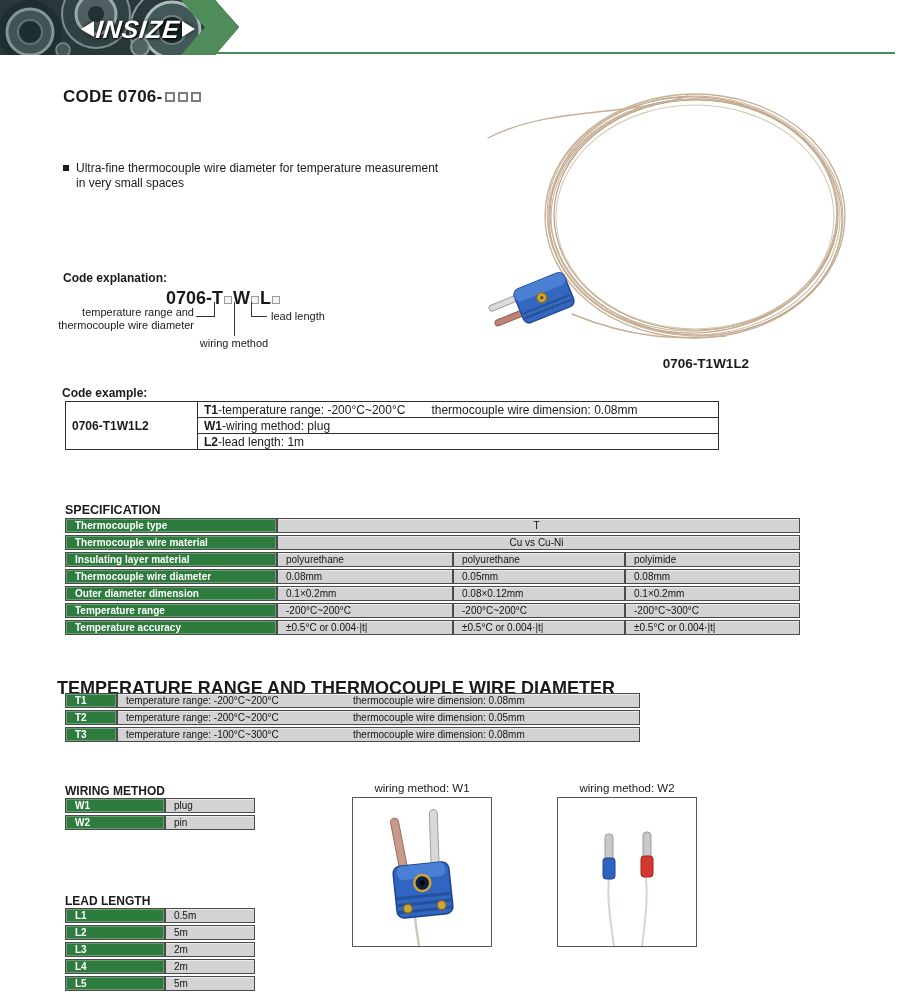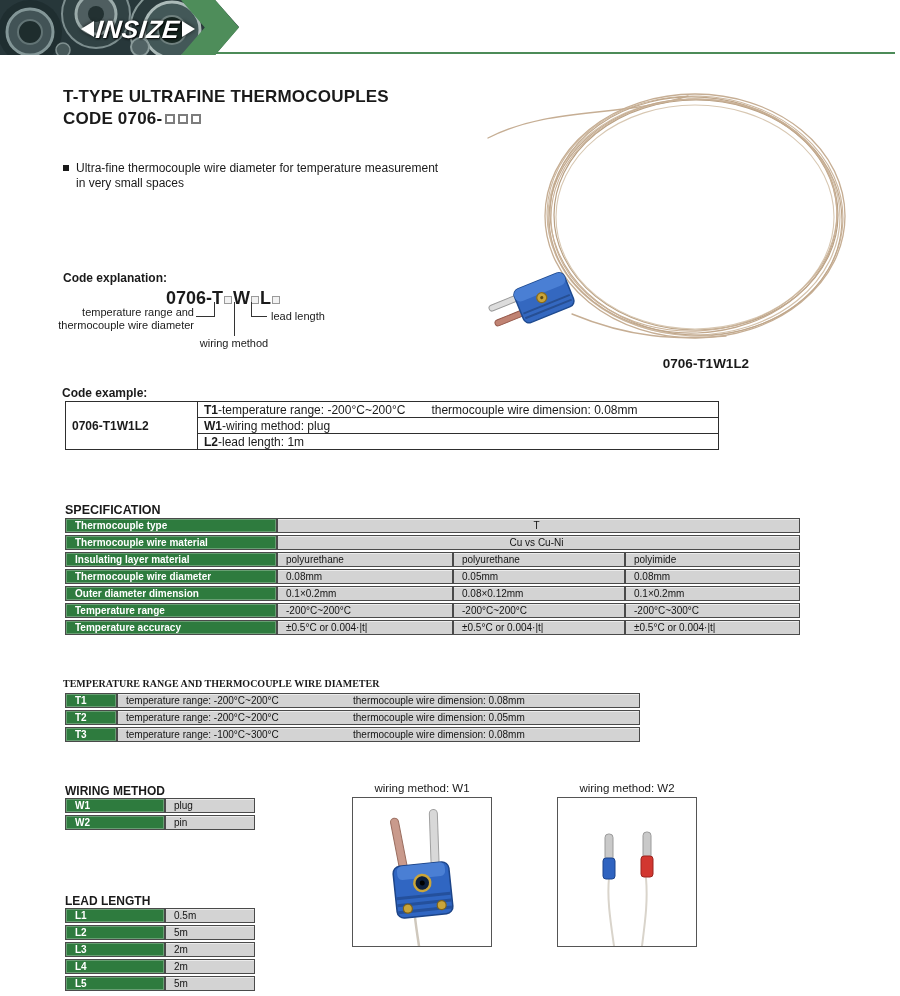--- a/index.html
+++ b/index.html
@@ -56,21 +56,21 @@
   .kv { border-collapse:separate; border-spacing:0 2px; table-layout:fixed; font-size:10px; }
   .kv td { height:13px; line-height:13px; white-space:nowrap; overflow:hidden; }
   .g { background:#2e7b3e; color:#fff; font-weight:bold; padding:0 4px 0 9px;
        border:1px solid #4a4a4a; box-shadow:inset 0 0 0 1px rgba(255,255,255,.28); }
   .v { background:#d3d3d3; color:#141414; padding:0 4px 0 8px;
        border:1px solid #4a4a4a; box-shadow:inset 0 1px 0 rgba(255,255,255,.55); }
   .center { text-align:center; padding-left:0; }
 
   .spec-head { left:65px; top:503px; font-size:12.5px; }
   .spec-tbl { left:65px; top:516px; width:735px; }
-  .temp-head { left:63px; top:678px; font-size:10px;font-family:Liberation Serif, serif; }
+  .temp-head { left:57px; top:678px; font-size:18px; }
   .temp-tbl { left:65px; top:691px; width:575px; }
   .t-range { display:inline-block; width:227px; }
   .wire-head { left:65px; top:784px; }
   .wire-tbl { left:65px; top:796px; width:190px; }
   .lead-head { left:65px; top:894px; }
   .lead-tbl { left:65px; top:906px; width:190px; }
 
   
   .wm-cap { width:140px; text-align:center; font-size:11.5px; }
   .wm-cap1 { left:352px; top:782px; }
@@ -108,21 +108,20 @@
     </g>
   </svg>
   <div class="abs hdr-chevron"></div>
   <div class="abs logo-wrap">
     <span class="tri tri-l"></span>
     <span class="logo-text">INSIZE</span>
     <span class="tri tri-r"></span>
   </div>
 
   <div class="abs title">
-    <div>T-TYPE ULTRAFINE THERMOCOUPLES</div>
     <div class="code-line">
       <span>CODE 0706-</span>
       <span class="code-box"></span>
       <span class="code-box"></span>
       <span class="code-box"></span>
     </div>
   </div>
 
   <div class="abs bullet-row">
     <span class="bullet-sq"></span>

